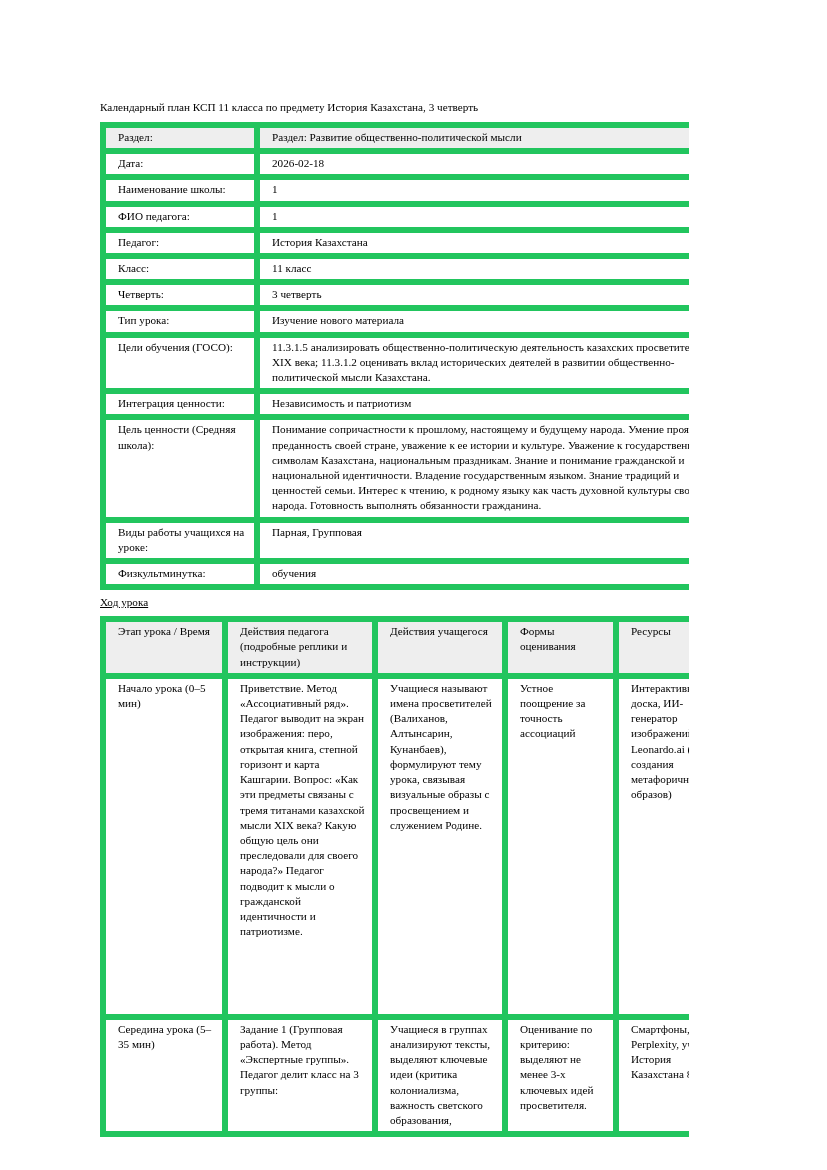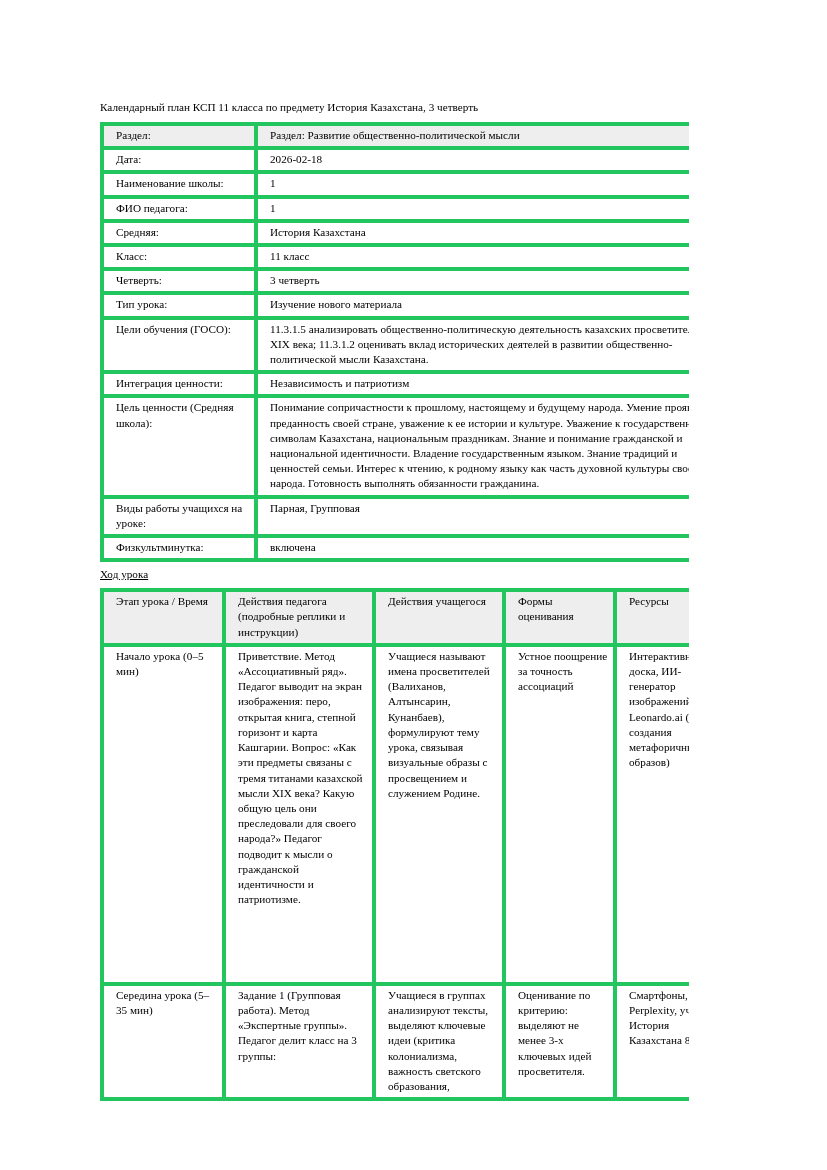--- a/index.html
+++ b/index.html
@@ -47,21 +47,21 @@
   }
 
   table.doc-table {
     border-collapse: collapse;
     width: 627px;
     table-layout: fixed;
     border: 1px solid #000;
   }
   table.doc-table td,
   table.doc-table th {
-    border: 4px solid #22c55e;
+    border: 6px solid #22c55e;
     vertical-align: top;
     padding: 2px 4px 3px 12px;
     font-size: 11.2px;
     line-height: 15.2px;
     font-weight: normal;
     text-align: left;
     word-wrap: break-word;
     overflow-wrap: break-word;
     hyphens: none;
   }
@@ -111,21 +111,21 @@
         </tr>
         <tr>
           <td>Наименование школы:</td>
           <td>1</td>
         </tr>
         <tr>
           <td>ФИО педагога:</td>
           <td>1</td>
         </tr>
         <tr>
-          <td>Средняя:</td>
+          <td>Педагог:</td>
           <td>История Казахстана</td>
         </tr>
         <tr>
           <td>Класс:</td>
           <td>11 класс</td>
         </tr>
         <tr>
           <td>Четверть:</td>
           <td>3 четверть</td>
         </tr>
@@ -144,21 +144,21 @@
         <tr>
           <td>Цель ценности (Средняя школа):</td>
           <td>Понимание сопричастности к прошлому, настоящему и будущему народа. Умение проявлять преданность своей стране, уважение к ее истории и культуре. Уважение к государственным символам Казахстана, национальным праздникам. Знание и понимание гражданской и национальной идентичности. Владение государственным языком. Знание традиций и ценностей семьи. Интерес к чтению, к родному языку как часть духовной культуры своего народа. Готовность выполнять обязанности гражданина.</td>
         </tr>
         <tr class="pair-row">
           <td>Виды работы учащихся на уроке:</td>
           <td>Парная, Групповая</td>
         </tr>
         <tr>
           <td>Физкультминутка:</td>
-          <td>включена</td>
+          <td>обучения</td>
         </tr>
       </tbody>
     </table>
 
     <p class="section-label">Ход урока</p>
 
     <table class="doc-table flow-table">
       <colgroup>
         <col class="f1">
         <col class="f2">

